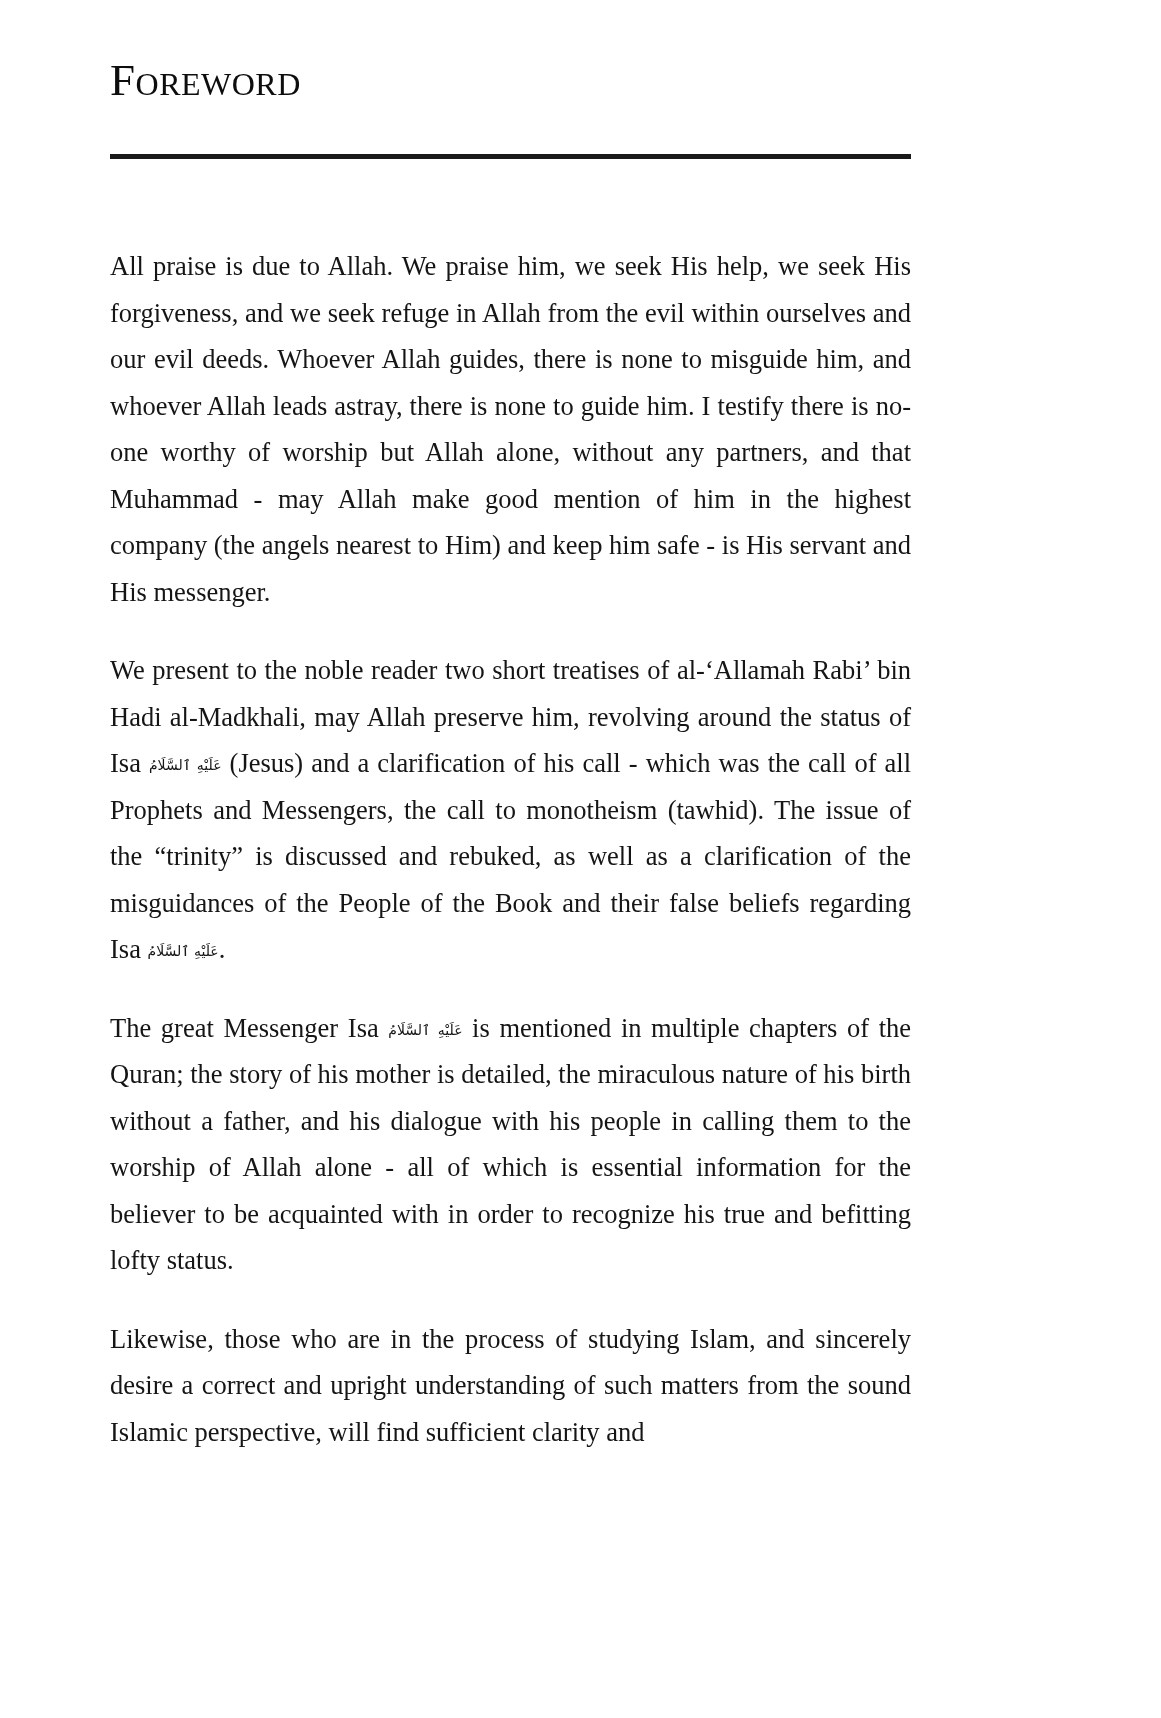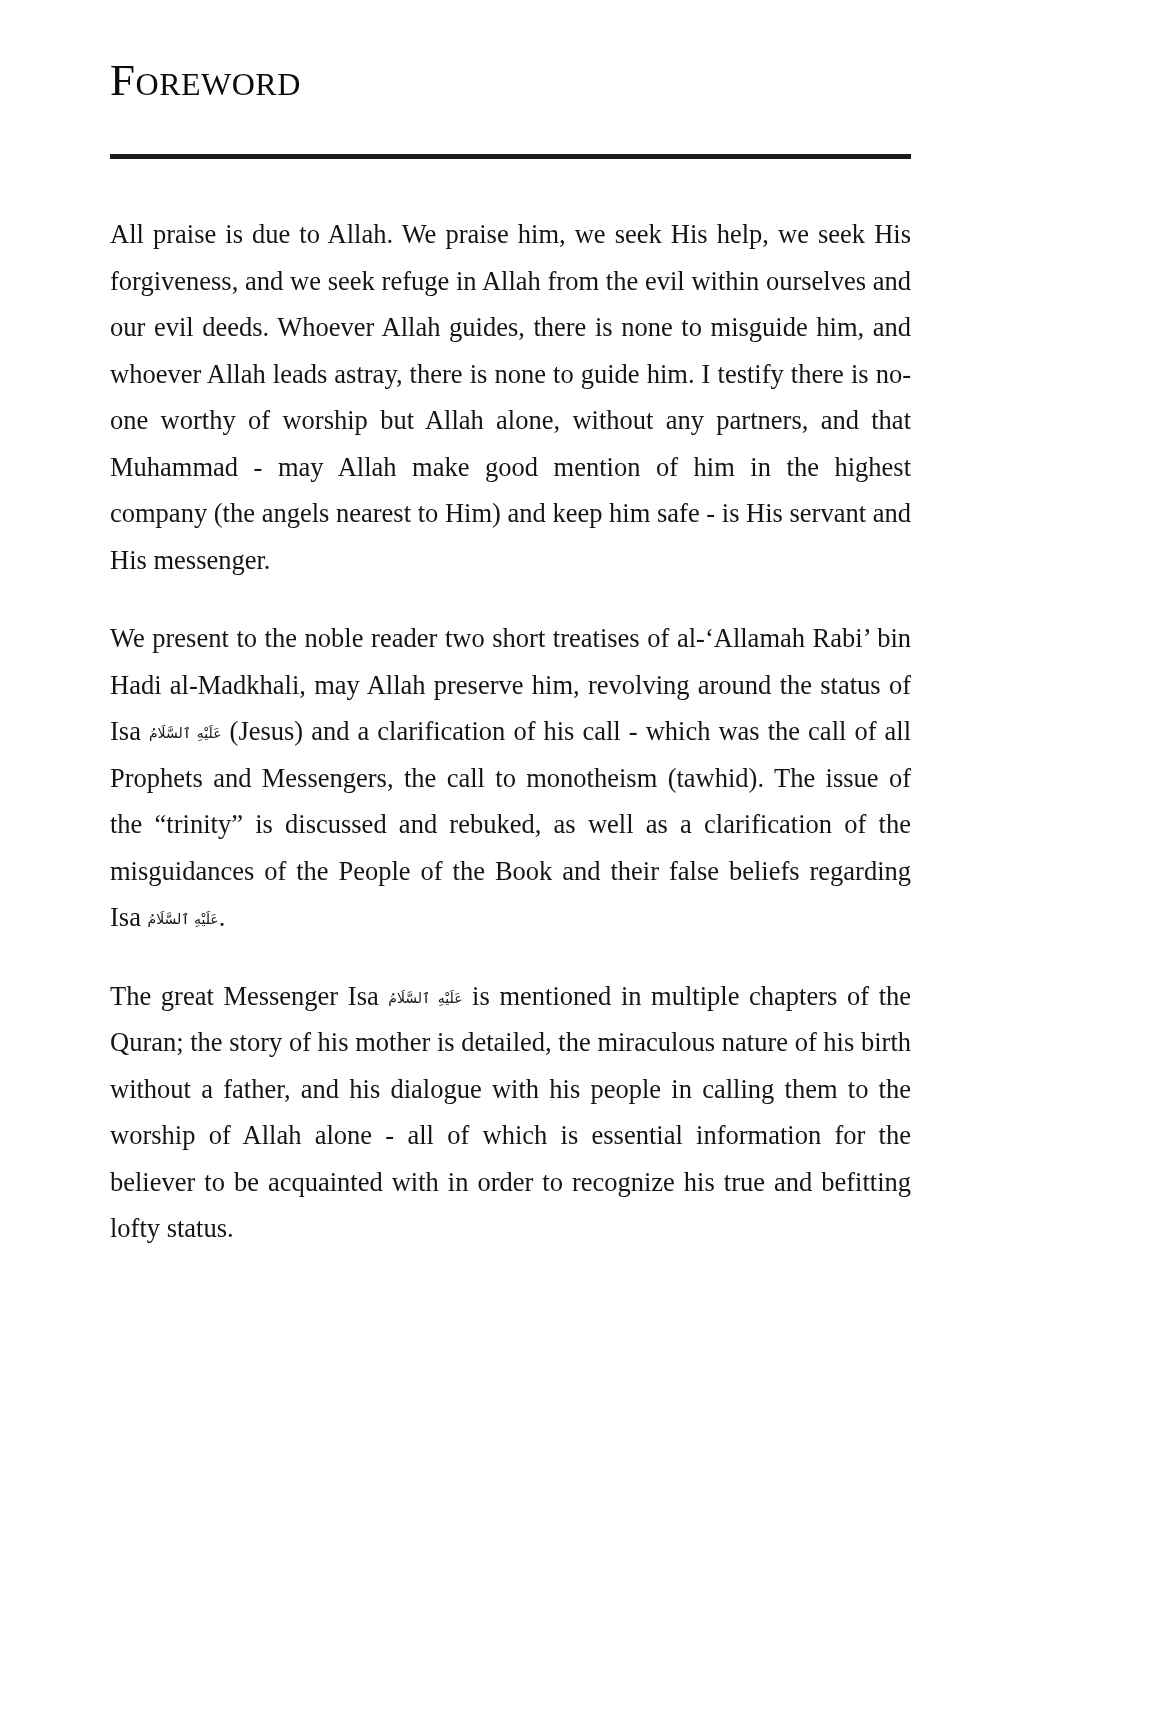--- a/index.html
+++ b/index.html
@@ -32,21 +32,21 @@
     font-variant: small-caps;
     text-transform: capitalize;
   }
   .title-rule {
     margin-top: 48px;
     border: none;
     border-top: 5px solid #1a1a1a;
     width: 100%;
   }
   .body-text {
-    margin-top: 52px;
+    margin-top: 84px;
   }
   p.para {
     font-size: 26.5px;
     line-height: 46.5px;
     text-align: justify;
     margin: 0 0 32px 0;
     color: #151515;
     hyphens: none;
   }
   p.para:last-child {
@@ -70,15 +70,16 @@
   <hr class="title-rule">
 
   <div class="body-text">
 
     <p class="para">All praise is due to Allah. We praise him, we seek His help, we seek His forgiveness, and we seek refuge in Allah from the evil within ourselves and our evil deeds. Whoever Allah guides, there is none to misguide him, and whoever Allah leads astray, there is none to guide him. I testify there is no-one worthy of worship but Allah alone, without any partners, and that Muhammad - may Allah make good mention of him in the highest company (the angels nearest to Him) and keep him safe - is His servant and His messenger.</p>
 
     <p class="para"><span>We present to the noble reader two short treatises of al-‘Allamah Rabi’ bin Hadi al-Madkhali, may Allah preserve him, revolving around the status of Isa</span> <span class="arabic">عَلَيْهِ ٱلسَّلَامُ</span> <span>(Jesus) and a clarification of his call - which was the call of all Prophets and Messengers, the call to monotheism (tawhid). The issue of the “trinity” is discussed and rebuked, as well as a clarification of the misguidances of the People of the Book and their false beliefs regarding Isa</span> <span class="arabic">عَلَيْهِ ٱلسَّلَامُ</span><span>.</span></p>
 
     <p class="para"><span>The great Messenger Isa</span> <span class="arabic">عَلَيْهِ ٱلسَّلَامُ</span> <span>is mentioned in multiple chapters of the Quran; the story of his mother is detailed, the miraculous nature of his birth without a father, and his dialogue with his people in calling them to the worship of Allah alone - all of which is essential information for the believer to be acquainted with in order to recognize his true and befitting lofty status.</span></p>
 
+    <p class="para">Likewise, those who are in the process of studying Islam, and sincerely desire a correct and upright understanding of such matters from the sound Islamic perspective, will find sufficient clarity and</p>
 
   </div>
 </div>
 
 </body></html>

